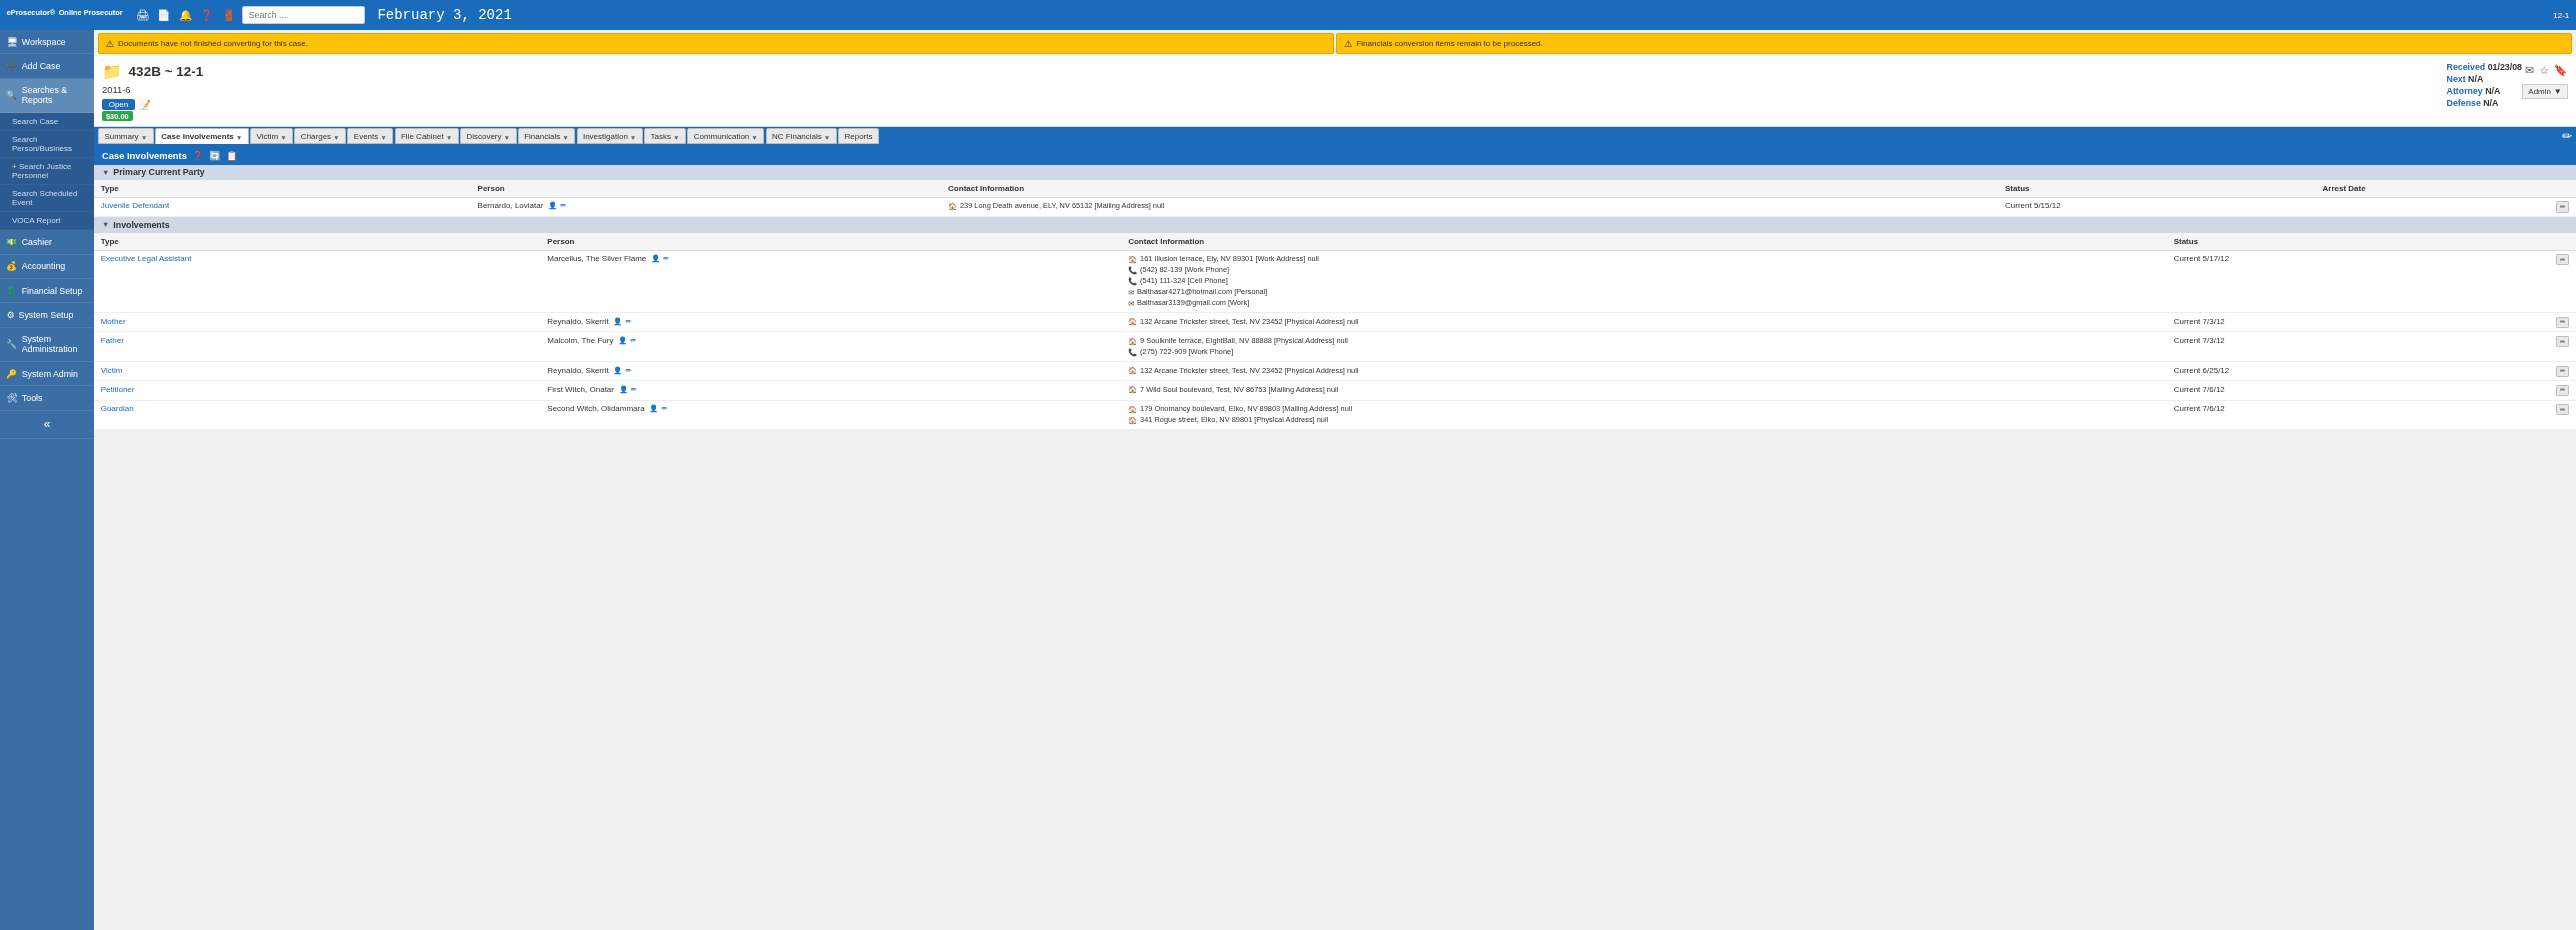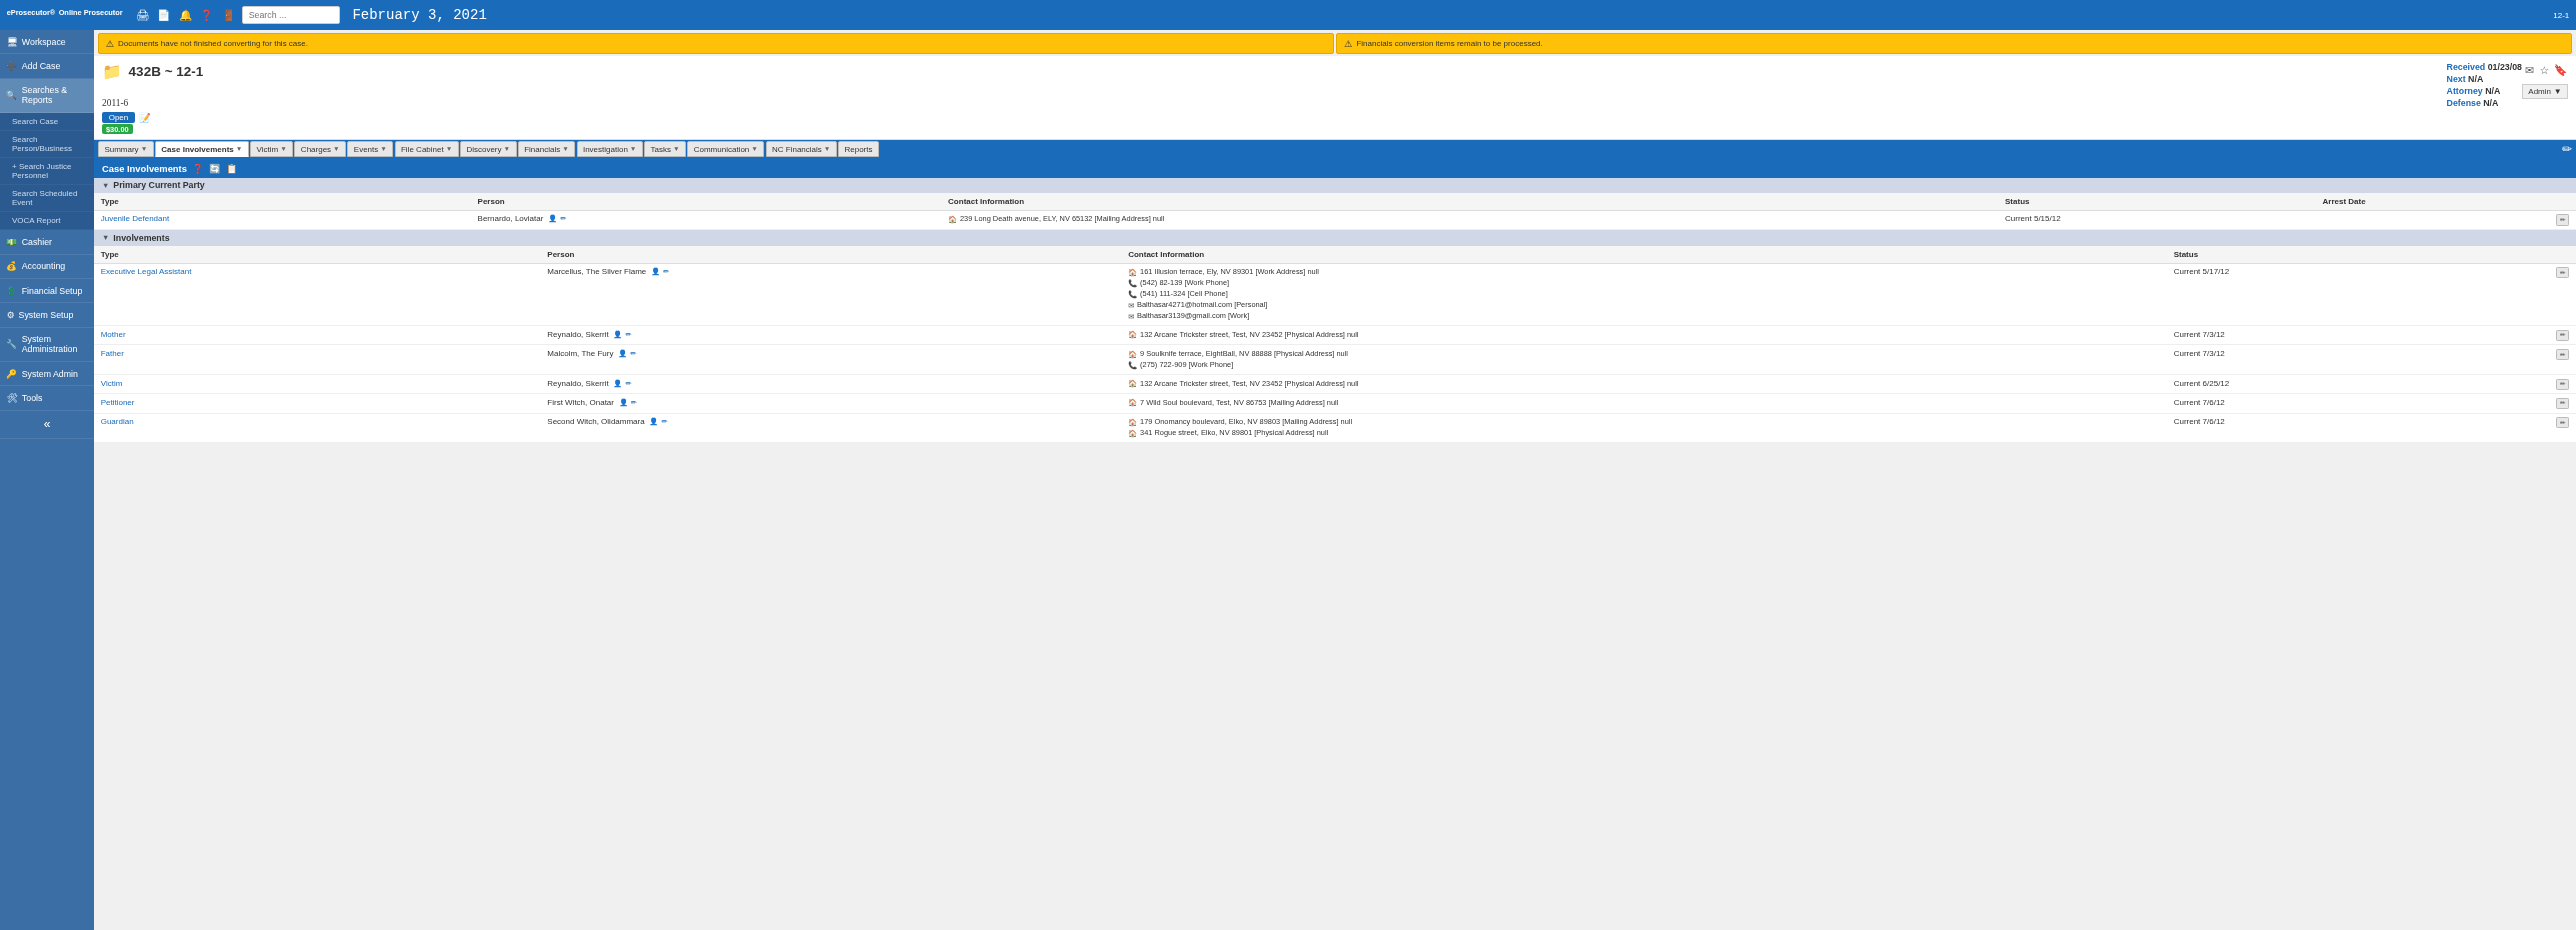--- a/index.html
+++ b/index.html
@@ -32,21 +32,21 @@
       color: white;
       font-size: 10.8px;
       cursor: pointer;
     }
     .search-box {
       background: white;
       border: 0.7px solid #ccc;
       border-radius: 2px;
       padding: 2.7px 5.4px;
       font-size: 8.8px;
-      width: 98px;
+      width: 123px;
       color: #555;
     }
     .header-date {
       color: white;
       font-size: 14px;
       margin-left: 5.4px;
       font-family: Liberation Mono, monospace;
     }
     .header-right {
       margin-left: auto;
@@ -121,21 +121,21 @@
       padding: 5.4px 8px;
       border-bottom: 0.7px solid #ddd;
     }
     .case-title-row {
       display: flex;
       align-items: center;
       gap: 6.7px;
     }
     .folder-icon { font-size: 16px; color: #d4a017; }
     .case-number { font-size: 13.5px; font-weight: bold; color: #333; }
-    .case-id { font-size: 9.4px; color: #333; margin-top: 17px; font-family: Liberation Serif, serif; }
+    .case-id { font-size: 9.4px; color: #333; margin-top: 3px; }
     .case-status { display: flex; align-items: center; gap: 4px; margin-top: 4px; }
     .status-badge {
       background: #1a6bba;
       color: white;
       padding: 1.3px 6.7px;
       border-radius: 2px;
       font-size: 8px;
     }
     .case-details-right {
       margin-left: auto;
@@ -176,21 +176,21 @@
       flex-wrap: wrap;
     }
     .tab {
       background: #e8e8e8;
       border: 0.7px solid #bbb;
       border-radius: 2px 2px 0 0;
       padding: 2.7px 5.4px;
       font-size: 8px;
       cursor: pointer;
       display: flex;
-      align-items: flex-start;
+      align-items: flex-end;
       gap: 2px;
       color: #333;
       white-space: nowrap;
     }
     .tab.active {
       background: white;
       border-bottom-color: white;
       font-weight: bold;
     }
     .tab-arrow { font-size: 6.7px; color: #666; }

